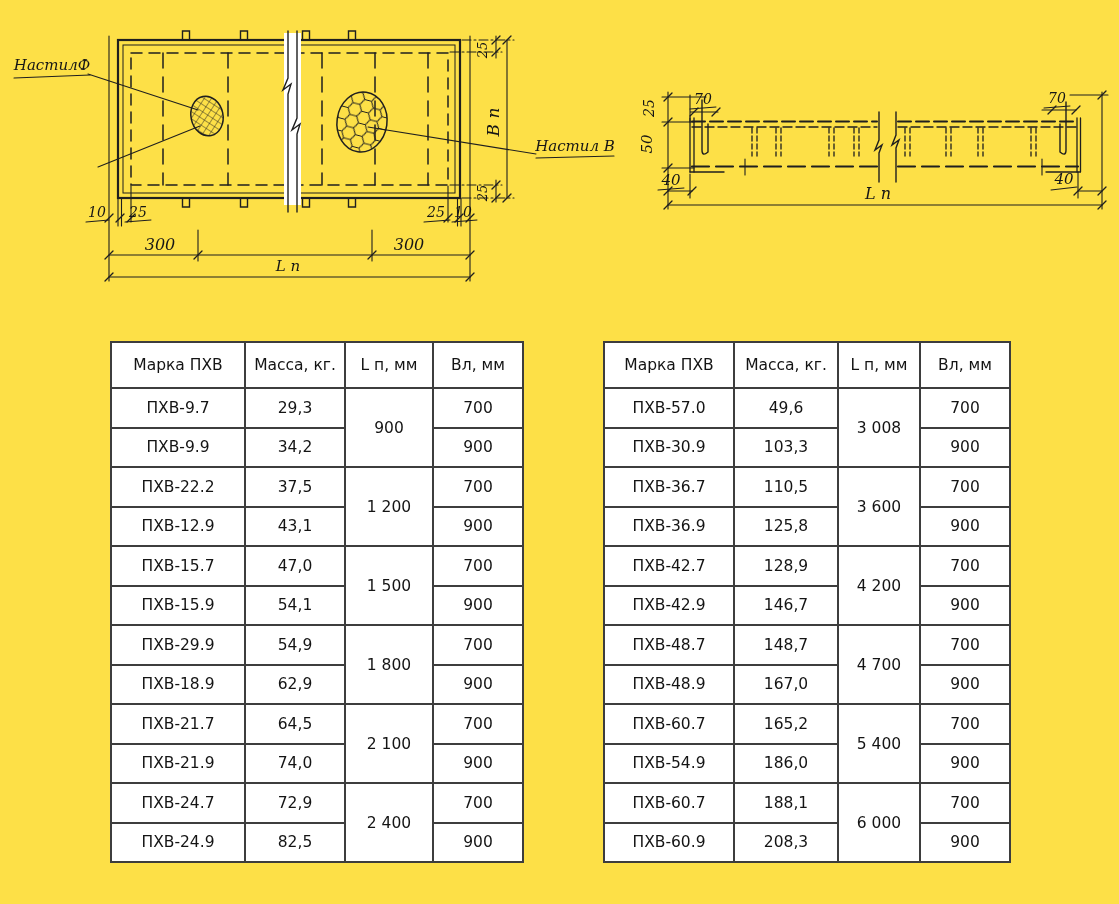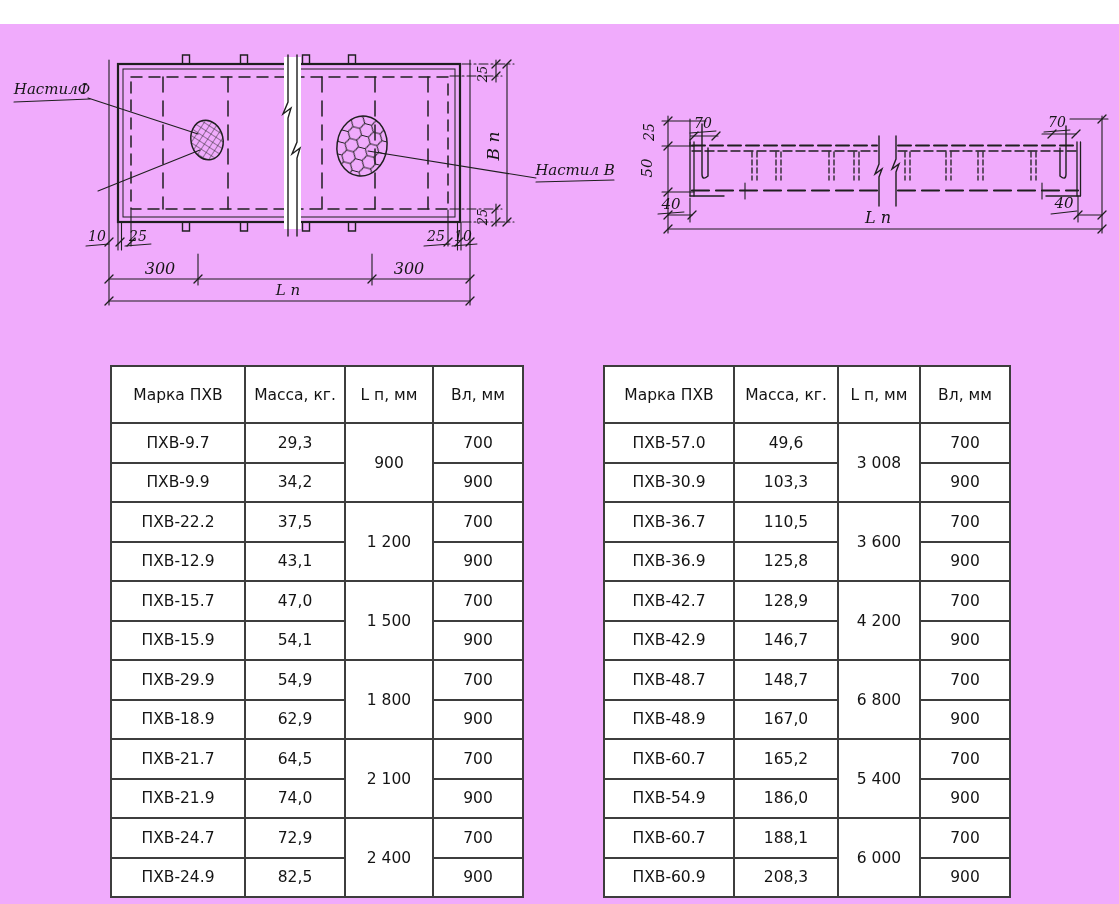--- a/index.html
+++ b/index.html
@@ -4,21 +4,21 @@
 <style>
   * { box-sizing: border-box; margin: 0; padding: 0; }
   html, body { background: #ffffff; }
   body {
     width: 1119px; height: 904px;
     position: relative;
     overflow: hidden;
     font-family: "DejaVu Sans", sans-serif;
     color: #161616;
   }
-  #page { position: absolute; inset: 0; background: #f0abfc; margin-top: 24px; }
+  #page { position: absolute; inset: 0; background: #fde047; }
 
   
   #drawing { position: absolute; left: 0; top: 0; }
   .hw {
     font-family: "DejaVu Serif", serif;
     font-style: italic;
     fill: #161616;
     stroke: none;
   }
 
@@ -33,21 +33,21 @@
     color: #141414;
   }
   table.spec-table th, table.spec-table td {
     border: 2px solid #3d3d3d;
     text-align: center;
     vertical-align: middle;
     font-weight: normal;
     padding: 0 4px;
     white-space: nowrap;
   }
-  table.spec-table thead th { height: 57px; }
+  table.spec-table thead th { height: 46px; }
   table.spec-table td { height: 39.5px; }
   #table-left  { left: 110px; top: 341px; }
   #table-right { left: 603px; top: 341px; }
 </style>
 </head>
 <body>
 
 <div id="page">
 
   <svg id="drawing" width="1119" height="330" viewBox="0 0 1119 330">
@@ -297,21 +297,21 @@
           <td>700</td>
         </tr>
         <tr>
           <td>ПХВ-42.9</td>
           <td>146,7</td>
           <td>900</td>
         </tr>
         <tr>
           <td>ПХВ-48.7</td>
           <td>148,7</td>
-          <td rowspan="2">6 800</td>
+          <td rowspan="2">4 700</td>
           <td>700</td>
         </tr>
         <tr>
           <td>ПХВ-48.9</td>
           <td>167,0</td>
           <td>900</td>
         </tr>
         <tr>
           <td>ПХВ-60.7</td>
           <td>165,2</td>

